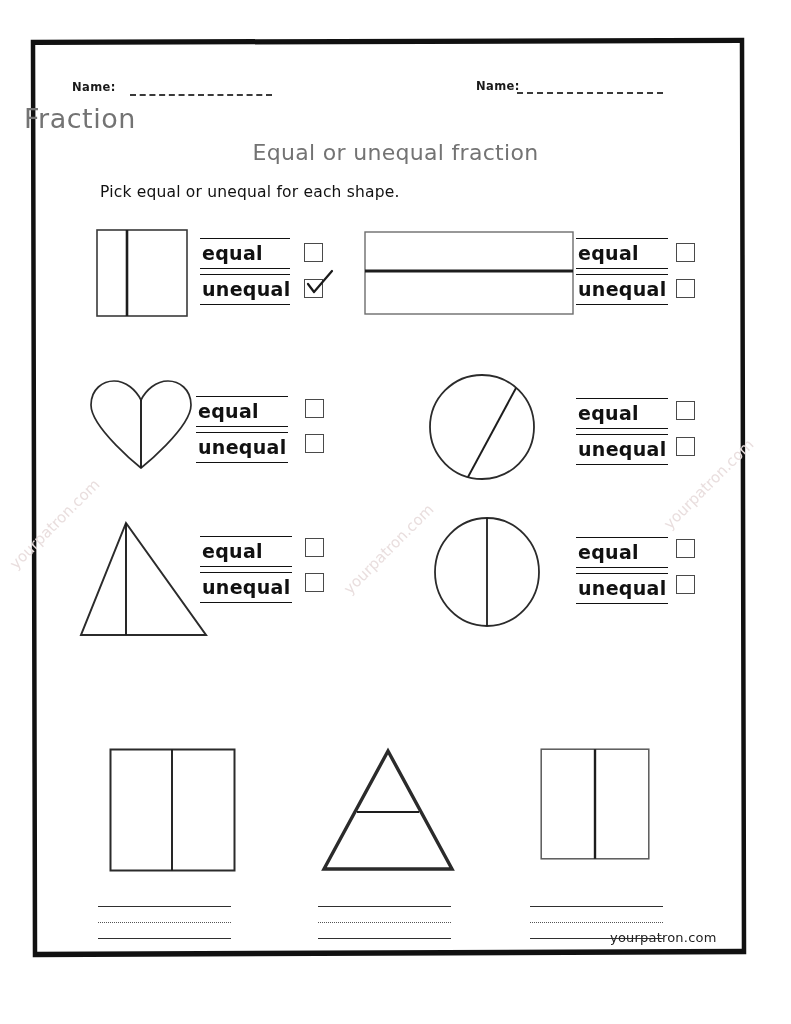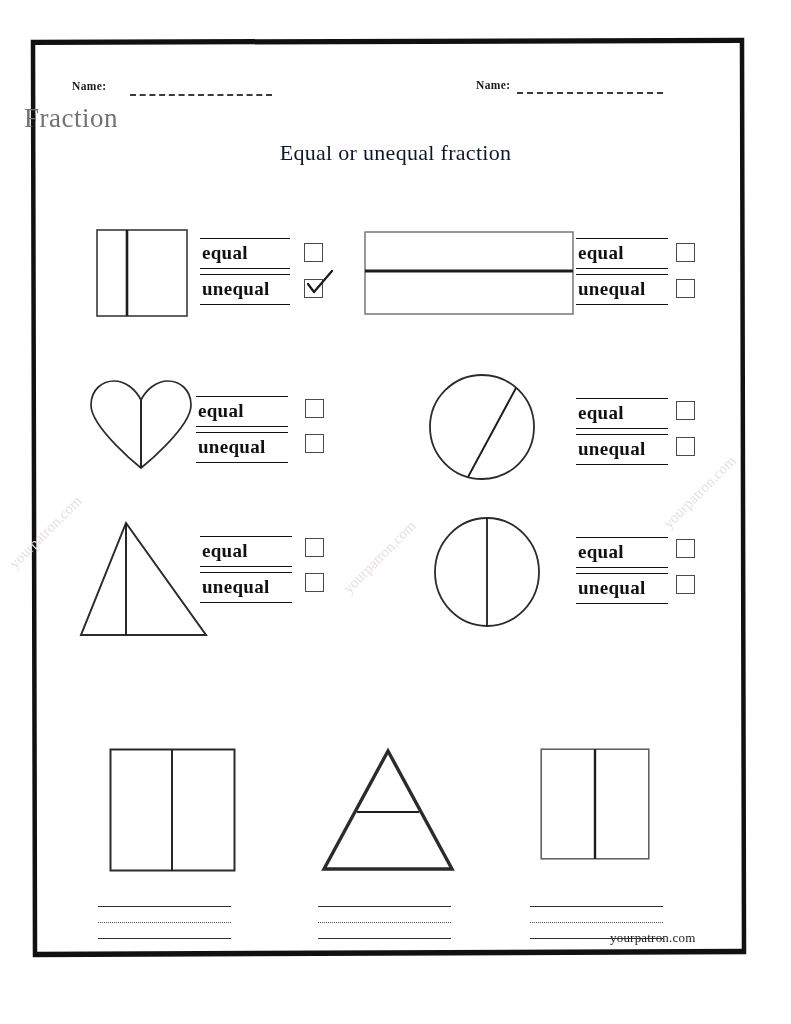--- a/index.html
+++ b/index.html
@@ -11,21 +11,20 @@
   body {
     font-family: "DejaVu Sans", "Liberation Sans", sans-serif;
     color: #111111;
   }
   #page {
     position: relative;
     width: 791px;
     height: 1024px;
     background: #ffffff;
     overflow: hidden;
-    font-family: Liberation Serif, serif;
   }
   
   #frame {
     position: absolute;
     left: 30px;
     top: 38px;
     width: 715px;
     height: 918px;
     pointer-events: none;
   }
@@ -52,21 +51,21 @@
     color: #737373;
     margin-left: 24px;
   }
   .title-sub {
     position: absolute;
     width: 100%;
     text-align: center;
     font-size: 22px;
     font-weight: 400;
     letter-spacing: 0.3px;
-    color: #0f172a;
+    color: #737373;
   }
   .instruction {
     position: absolute;
     font-size: 15.5px;
     color: #111;
     letter-spacing: 0.2px;
   }
   
   .shape-box {
     position: absolute;
@@ -166,20 +165,21 @@
 
   <div class="field-label" style="left:72px; top:80px;">Name:</div>
   <div class="field-rule" style="left:130px; top:94px; width:142px;"></div>
 
   <div class="field-label" style="left:476px; top:79px;">Name:</div>
   <div class="field-rule" style="left:517px; top:92px; width:146px;"></div>
 
   <div class="title-main" style="top:103px;">Fraction</div>
   <div class="title-sub" style="top:140px;">Equal or unequal fraction</div>
 
+  <div class="instruction" style="left:100px; top:183px;">Pick equal or unequal for each shape.</div>
 
   <div class="shape-box" style="left:96px; top:229px;">
     <svg width="92" height="88" viewBox="0 0 92 88">
       <rect x="1" y="1" width="90" height="86" fill="none" stroke="#3a3a3a" stroke-width="1.6"></rect>
       <line x1="31" y1="1" x2="31" y2="87" stroke="#1d1d1d" stroke-width="2.6"></line>
     </svg>
   </div>
   <div class="choice-group" style="left:200px; top:236px; width:90px;">
     <div class="choice-row">
       <div class="word-rules">

